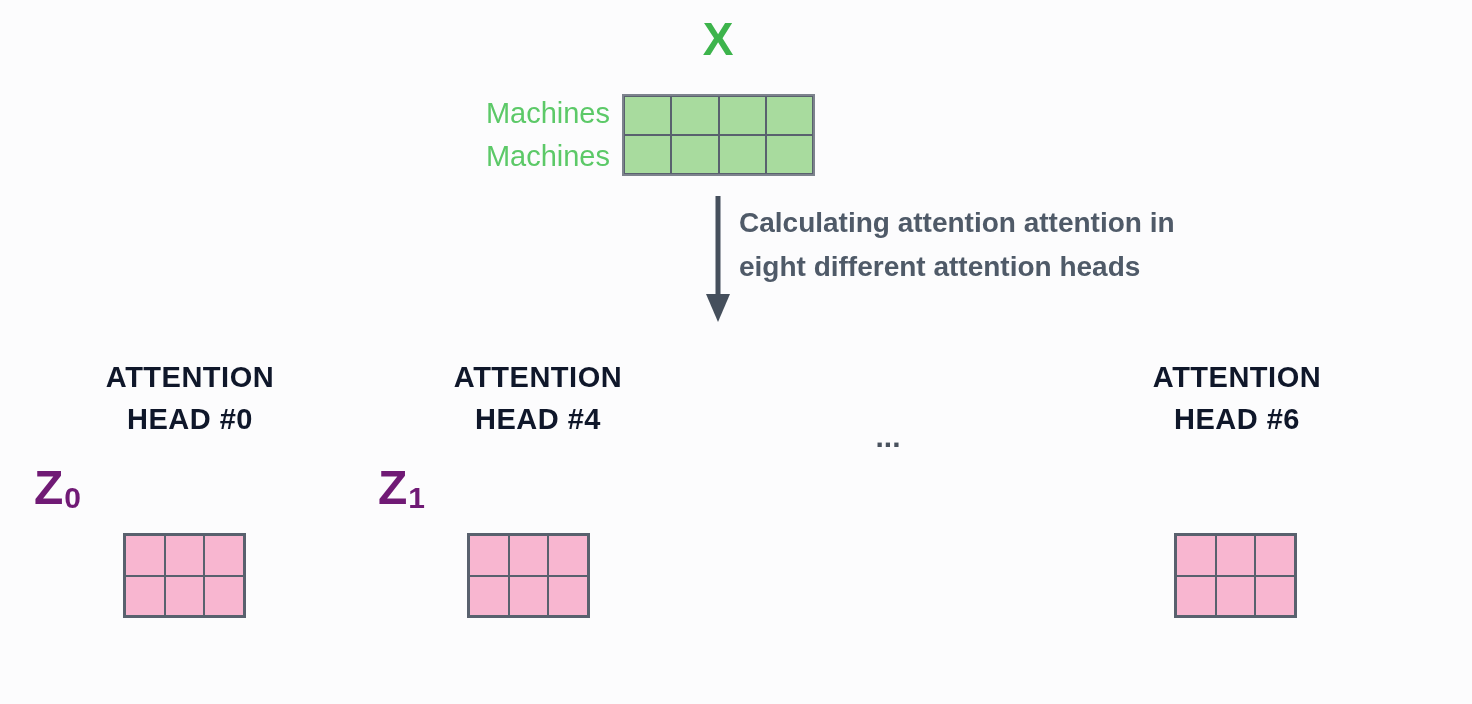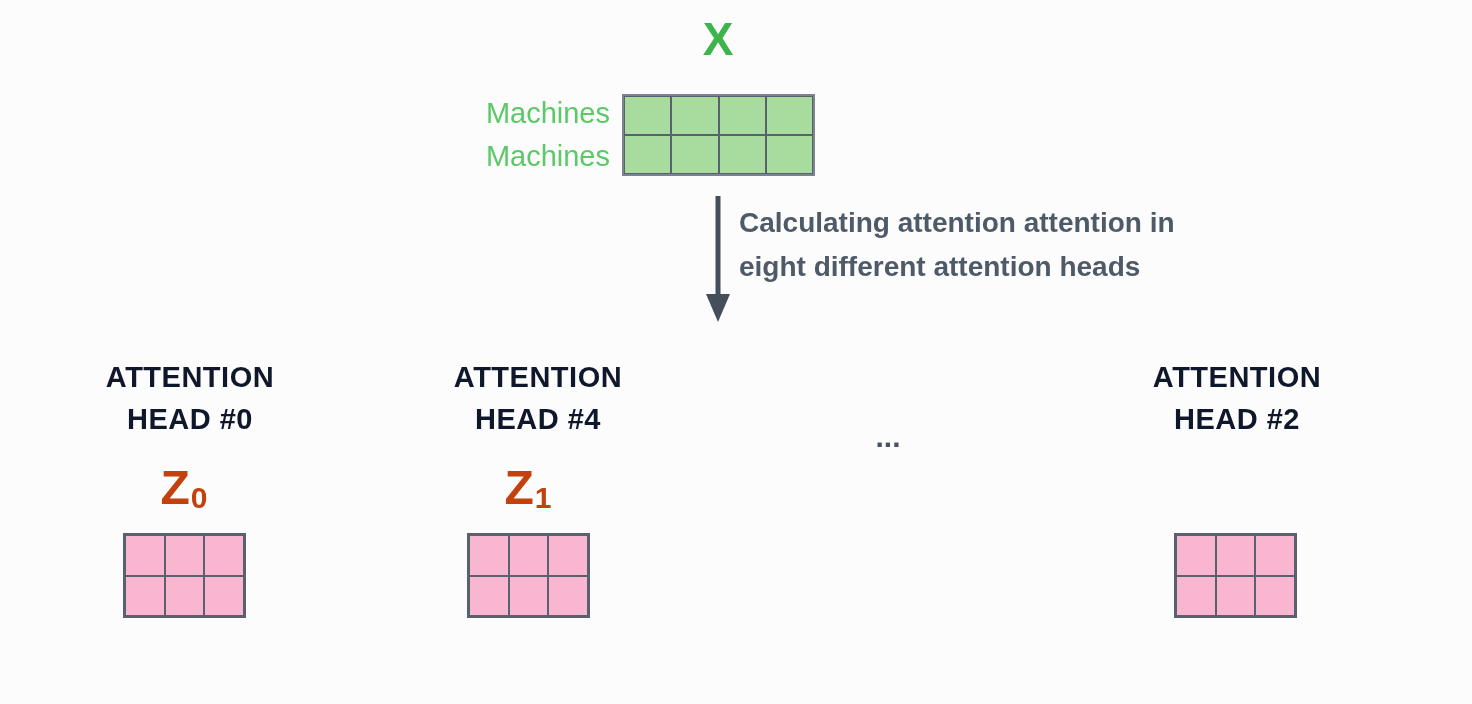--- a/index.html
+++ b/index.html
@@ -90,23 +90,22 @@
     left: 838px; top: 420px; width: 100px;
     text-align: center;
     font-size: 30px; font-weight: bold;
     color: #49525e;
   }
 
   
   .z-label {
     position: absolute;
     top: 462px; width: 300px;
-    text-align: center;
     font-size: 48px; font-weight: bold;
-    color: #c2410c;
+    color: #701a75;
     line-height: 52px;
   }
   .z-label .sub {
     font-size: 30px;
     position: relative;
     top: 4px;
     margin-left: 1px;
   }
   .z-label.z0 { left: 34px; }
   .z-label.z1 { left: 378px; }
@@ -143,21 +142,21 @@
   <div class="head-label h0">
     <span>ATTENTION</span>
     <span>HEAD #0</span>
   </div>
   <div class="head-label h1">
     <span>ATTENTION</span>
     <span>HEAD #4</span>
   </div>
   <div class="head-label h8">
     <span>ATTENTION</span>
-    <span>HEAD #2</span>
+    <span>HEAD #6</span>
   </div>
 
   <div class="ellipsis">...</div>
 
   <div class="z-label z0"><span>Z</span><span class="sub">0</span></div>
   <div class="z-label z1"><span>Z</span><span class="sub">1</span></div>
 
   <div class="matrix pink p0" style="grid-template-columns: repeat(3, 1fr); grid-template-rows: repeat(2, 1fr);">
       <div class="cell"></div>
       <div class="cell"></div>

